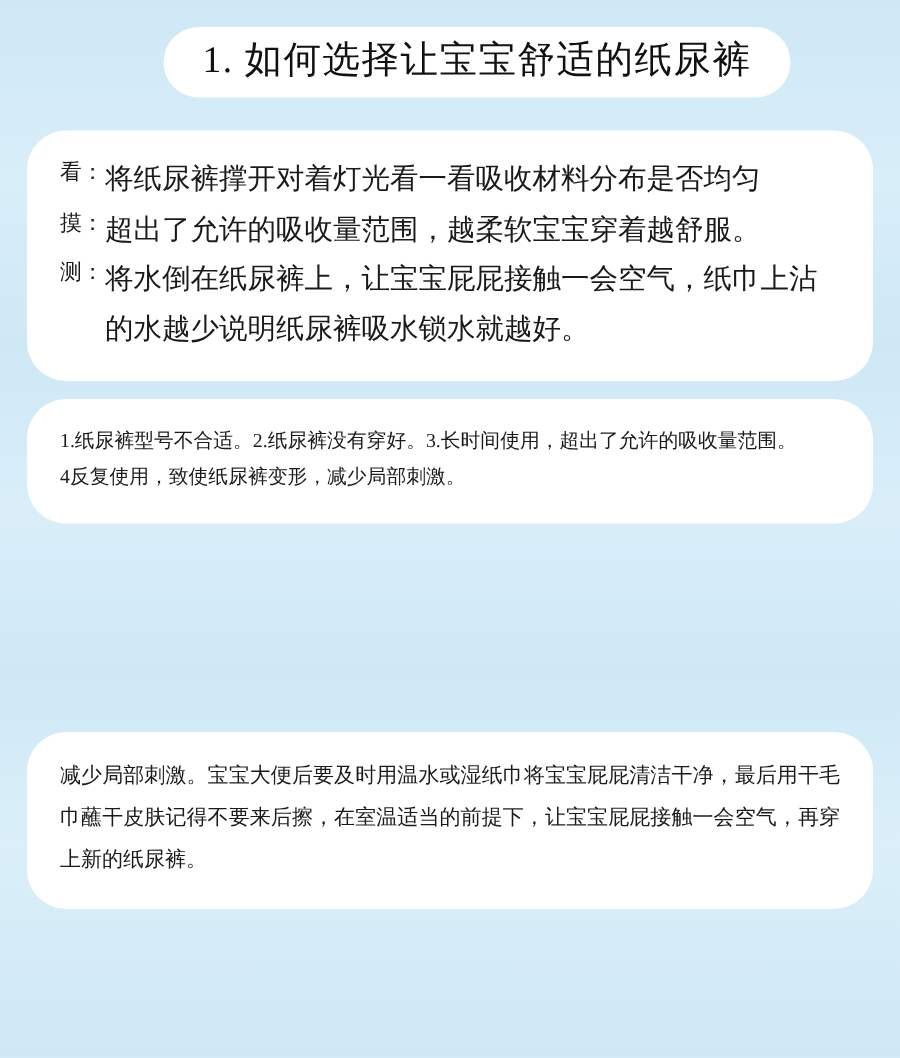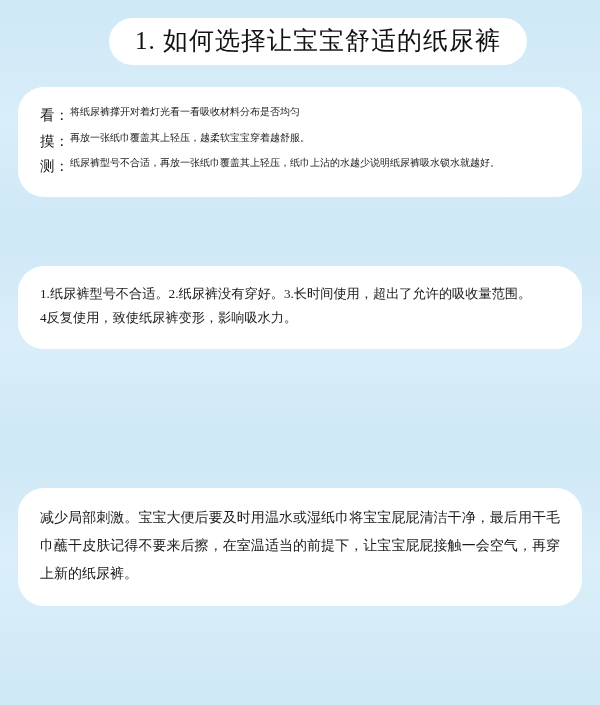--- a/index.html
+++ b/index.html
@@ -73,21 +73,21 @@
     font-size: 13.5px;
     line-height: 1.75;
   }
   .row .key {
     flex: 0 0 auto;
     width: 30px;
     font-size: 14.5px;
   }
   .row .val {
     flex: 1 1 auto;
-    font-size: 10px;
+    font-size: 19px;
   }
   .para {
     font-size: 13.2px;
     line-height: 1.85;
     text-align: justify;
   }
   .para.big {
     font-size: 14px;
     line-height: 2.0;
   }
@@ -112,33 +112,33 @@
     <div class="heading-wrap">
       <div class="heading">1. 如何选择让宝宝舒适的纸尿裤</div>
     </div>
     <div class="card">
       <div class="row">
         <div class="key">看：</div>
         <div class="val">将纸尿裤撑开对着灯光看一看吸收材料分布是否均匀</div>
       </div>
       <div class="row">
         <div class="key">摸：</div>
-        <div class="val">再放一张纸巾覆盖其上轻压，越柔软宝宝穿着越舒服。</div>
+        <div class="val">超出了允许的吸收量范围，越柔软宝宝穿着越舒服。</div>
       </div>
       <div class="row">
         <div class="key">测：</div>
-        <div class="val">纸尿裤型号不合适，再放一张纸巾覆盖其上轻压，纸巾上沾的水越少说明纸尿裤吸水锁水就越好。</div>
+        <div class="val">将水倒在纸尿裤上，让宝宝屁屁接触一会空气，纸巾上沾的水越少说明纸尿裤吸水锁水就越好。</div>
       </div>
     </div>
   </div>
 
   <div class="section" id="s2">
     <div class="card">
       <div class="para">1.纸尿裤型号不合适。2.纸尿裤没有穿好。3.长时间使用，超出了允许的吸收量范围。</div>
-      <div class="para" style="margin-top:0">4反复使用，致使纸尿裤变形，影响吸水力。</div>
+      <div class="para" style="margin-top:0">4反复使用，致使纸尿裤变形，减少局部刺激。</div>
     </div>
   </div>
 
   <div class="section" id="s3">
     <div class="card">
       <div class="para big">减少局部刺激。宝宝大便后要及时用温水或湿纸巾将宝宝屁屁清洁干净，最后用干毛巾蘸干皮肤记得不要来后擦，在室温适当的前提下，让宝宝屁屁接触一会空气，再穿上新的纸尿裤。</div>
     </div>
   </div>
 
 </div>

